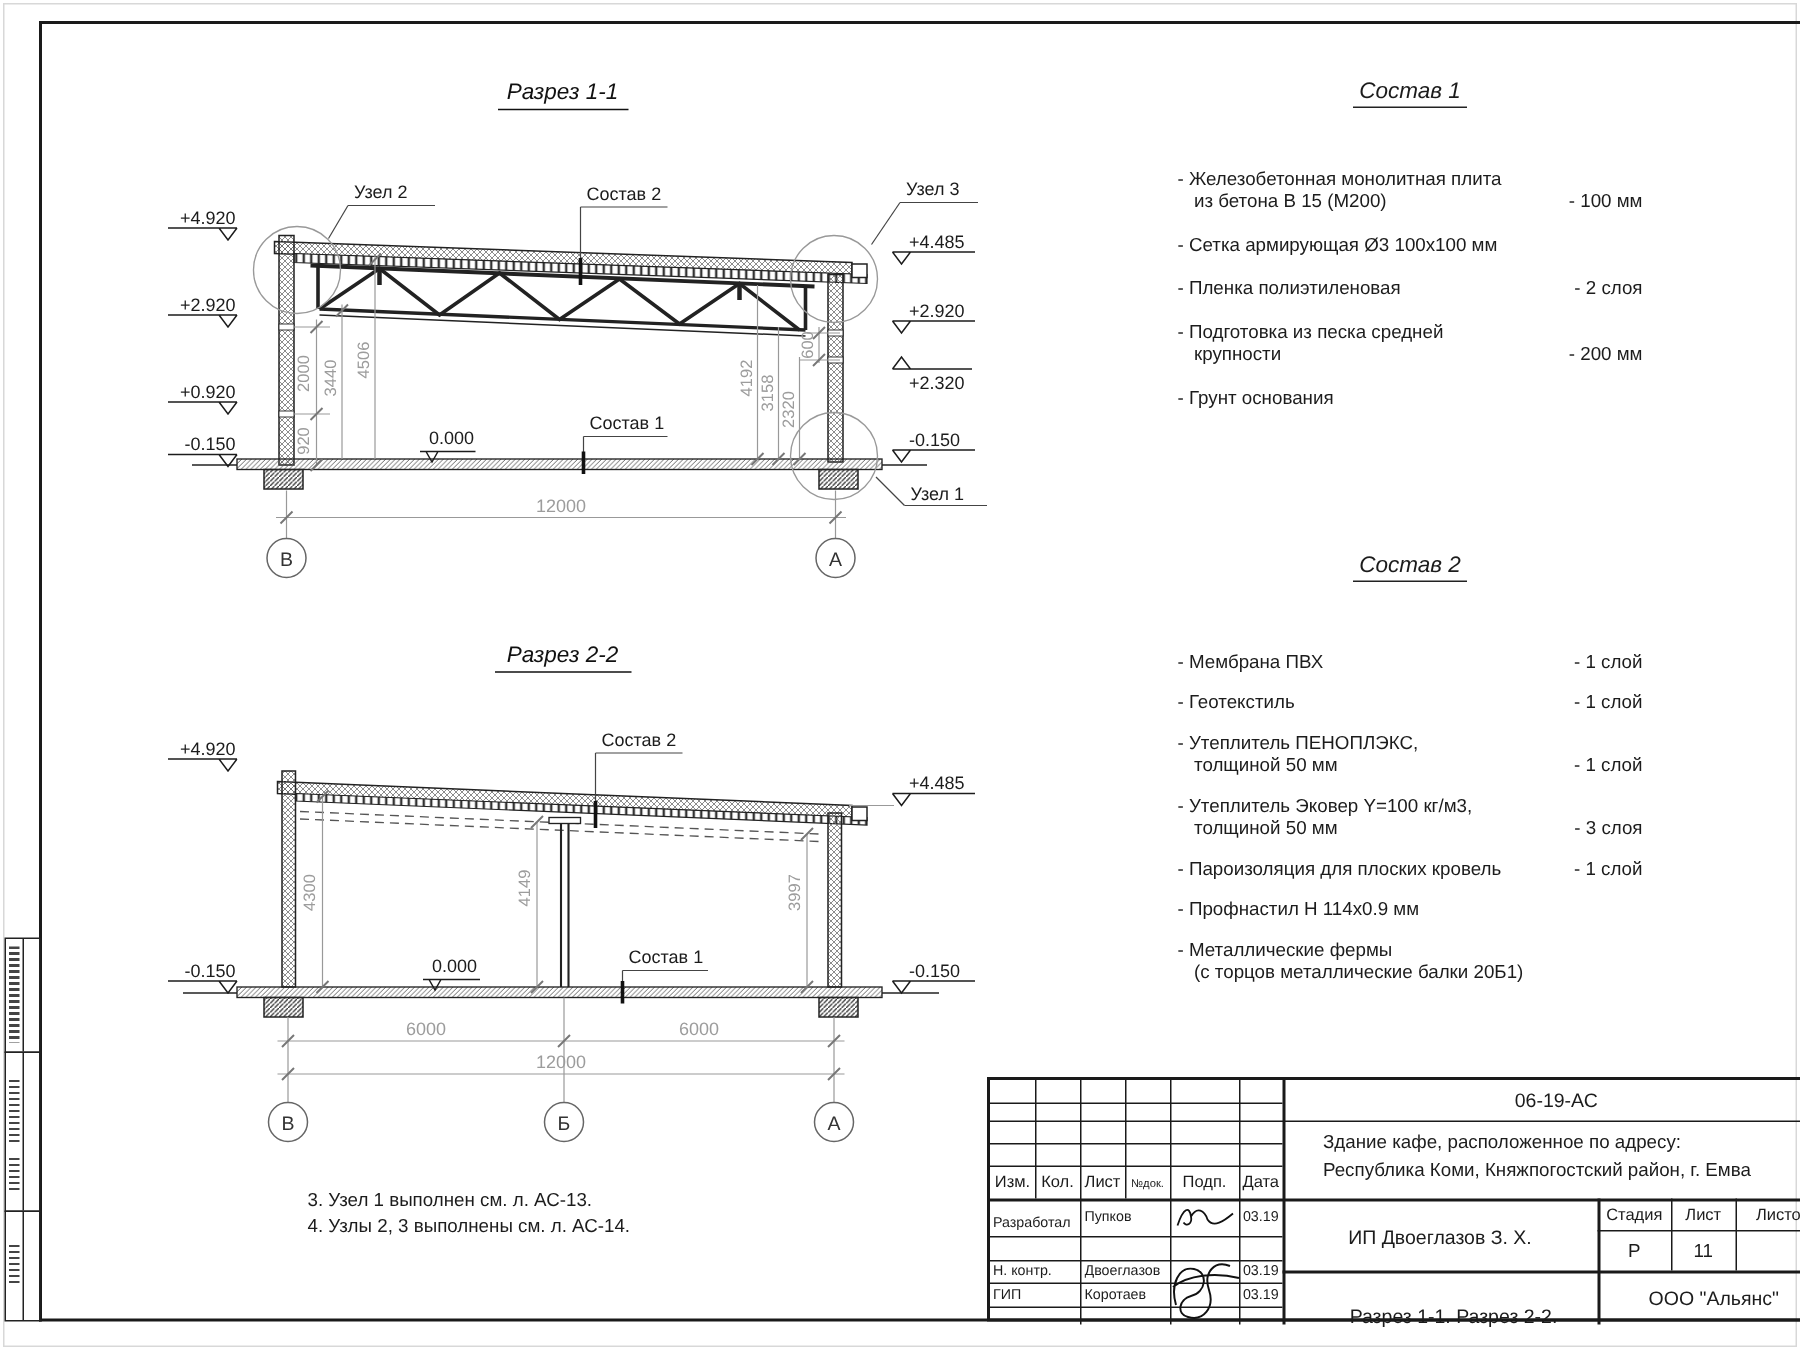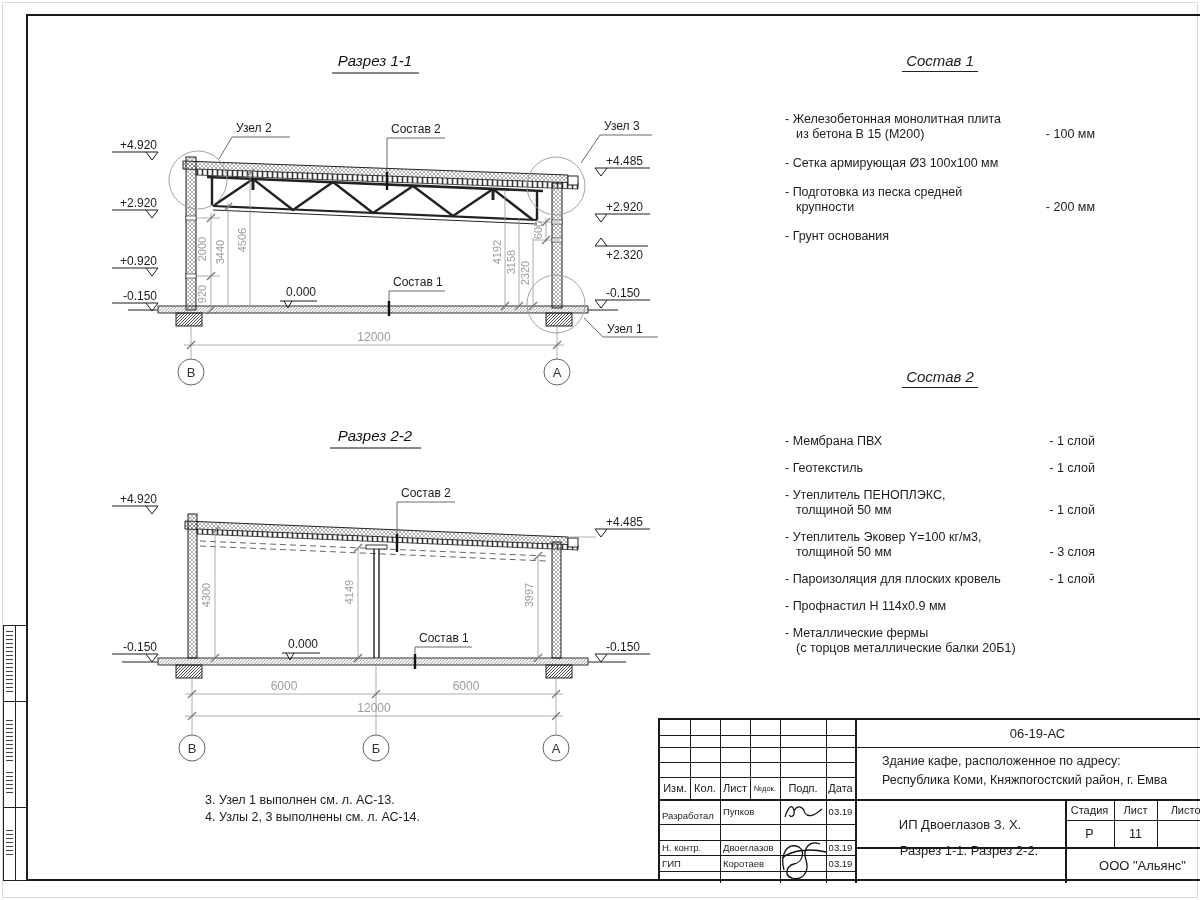--- a/index.html
+++ b/index.html
@@ -349,20 +349,24 @@
     <div class="sostav-item">
       <div class="sostav-name">- Железобетонная  монолитная плита
 из бетона В 15 (М200)</div>
       <div class="sostav-val">- 100 мм</div>
     </div>
     <div class="sostav-item">
       <div class="sostav-name">- Сетка армирующая Ø3 100x100 мм</div>
       <div class="sostav-val"></div>
     </div>
     <div class="sostav-item">
+      <div class="sostav-name">- Пленка полиэтиленовая</div>
+      <div class="sostav-val">-  2 слоя</div>
+    </div>
+    <div class="sostav-item">
       <div class="sostav-name">- Подготовка из песка средней
 крупности</div>
       <div class="sostav-val">- 200 мм</div>
     </div>
     <div class="sostav-item">
       <div class="sostav-name">- Грунт основания</div>
       <div class="sostav-val"></div>
     </div>
   </div>
 
@@ -451,21 +455,21 @@
       <path d="M3,15 C7,3 11,2 12,9 C13,14 9,16 7,13 M12,9 C16,2 21,5 23,11 C27,17 34,12 40,7" fill="none" stroke="#111" stroke-width="1.2"></path>
     </svg>
     <svg class="abs" style="left:116px;top:116px;" width="54" height="46" viewBox="0 0 54 46">
       <path d="M8,34 C4,20 10,8 20,10 C30,12 28,26 18,28 C10,30 8,40 16,42 C26,45 34,36 30,24 C26,12 34,4 44,8 M6,22 C16,14 34,12 50,16" fill="none" stroke="#111" stroke-width="1.3"></path>
     </svg>
 
     <div class="scell big" style="left:195px;top:0;width:365px;height:27px;">06-19-АС</div>
     <div class="scell left med" style="left:222px;top:31px;width:330px;height:20px;">Здание кафе, расположенное по адресу:</div>
     <div class="scell left med" style="left:222px;top:50px;width:330px;height:20px;">Республика Коми, Княжпогостский район, г. Емва</div>
     <div class="scell big" style="left:195px;top:81px;width:210px;height:46px;">ИП Двоеглазов З. Х.</div>
-    <div class="scell big" style="left:195px;top:113px;width:228px;height:35px;">Разрез 1-1. Разрез 2-2.</div>
+    <div class="scell big" style="left:195px;top:140px;width:228px;height:35px;">Разрез 1-1. Разрез 2-2.</div>
     <div class="scell" style="left:405px;top:79px;width:49px;height:21px;">Стадия</div>
     <div class="scell" style="left:454px;top:79px;width:43px;height:21px;">Лист</div>
     <div class="scell" style="left:497px;top:79px;width:63px;height:21px;">Листов</div>
     <div class="scell med" style="left:405px;top:100px;width:49px;height:27px;">Р</div>
     <div class="scell med" style="left:454px;top:100px;width:43px;height:27px;">11</div>
     <div class="scell med" style="left:497px;top:100px;width:63px;height:27px;"></div>
     <div class="scell big" style="left:405px;top:128px;width:155px;height:35px;">ООО "Альянс"</div>
   </div>
 
 </div>

